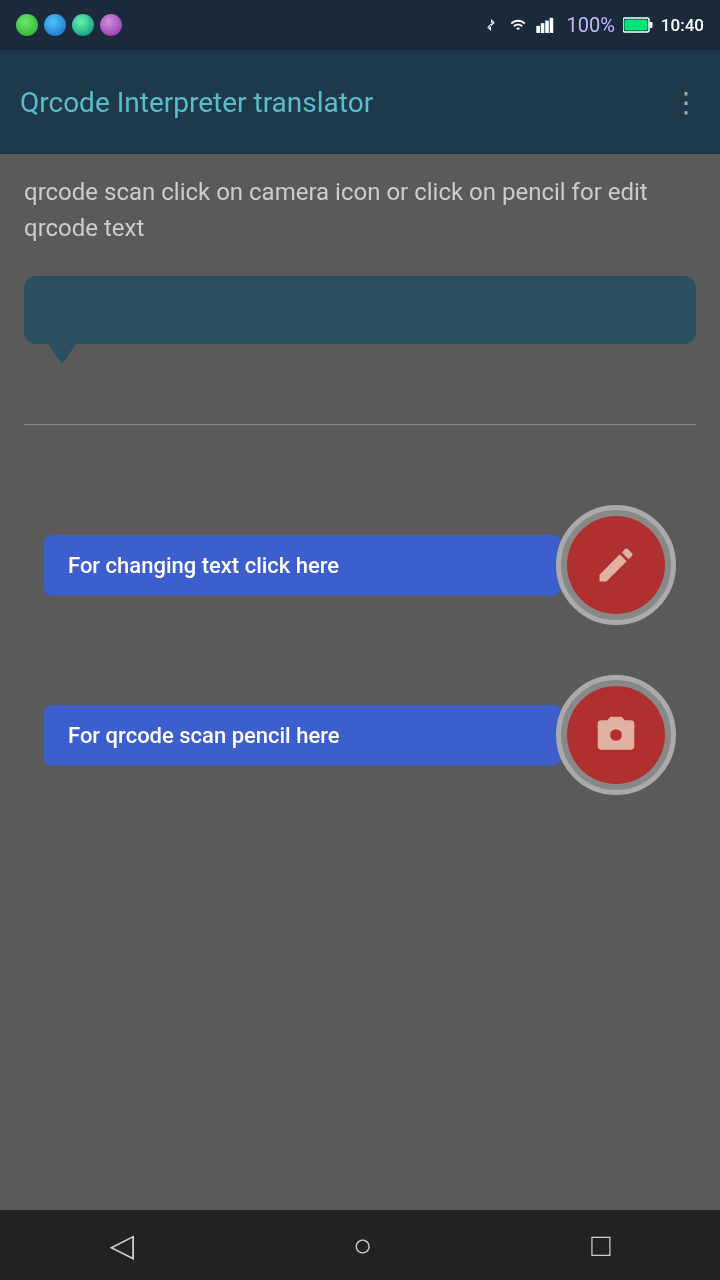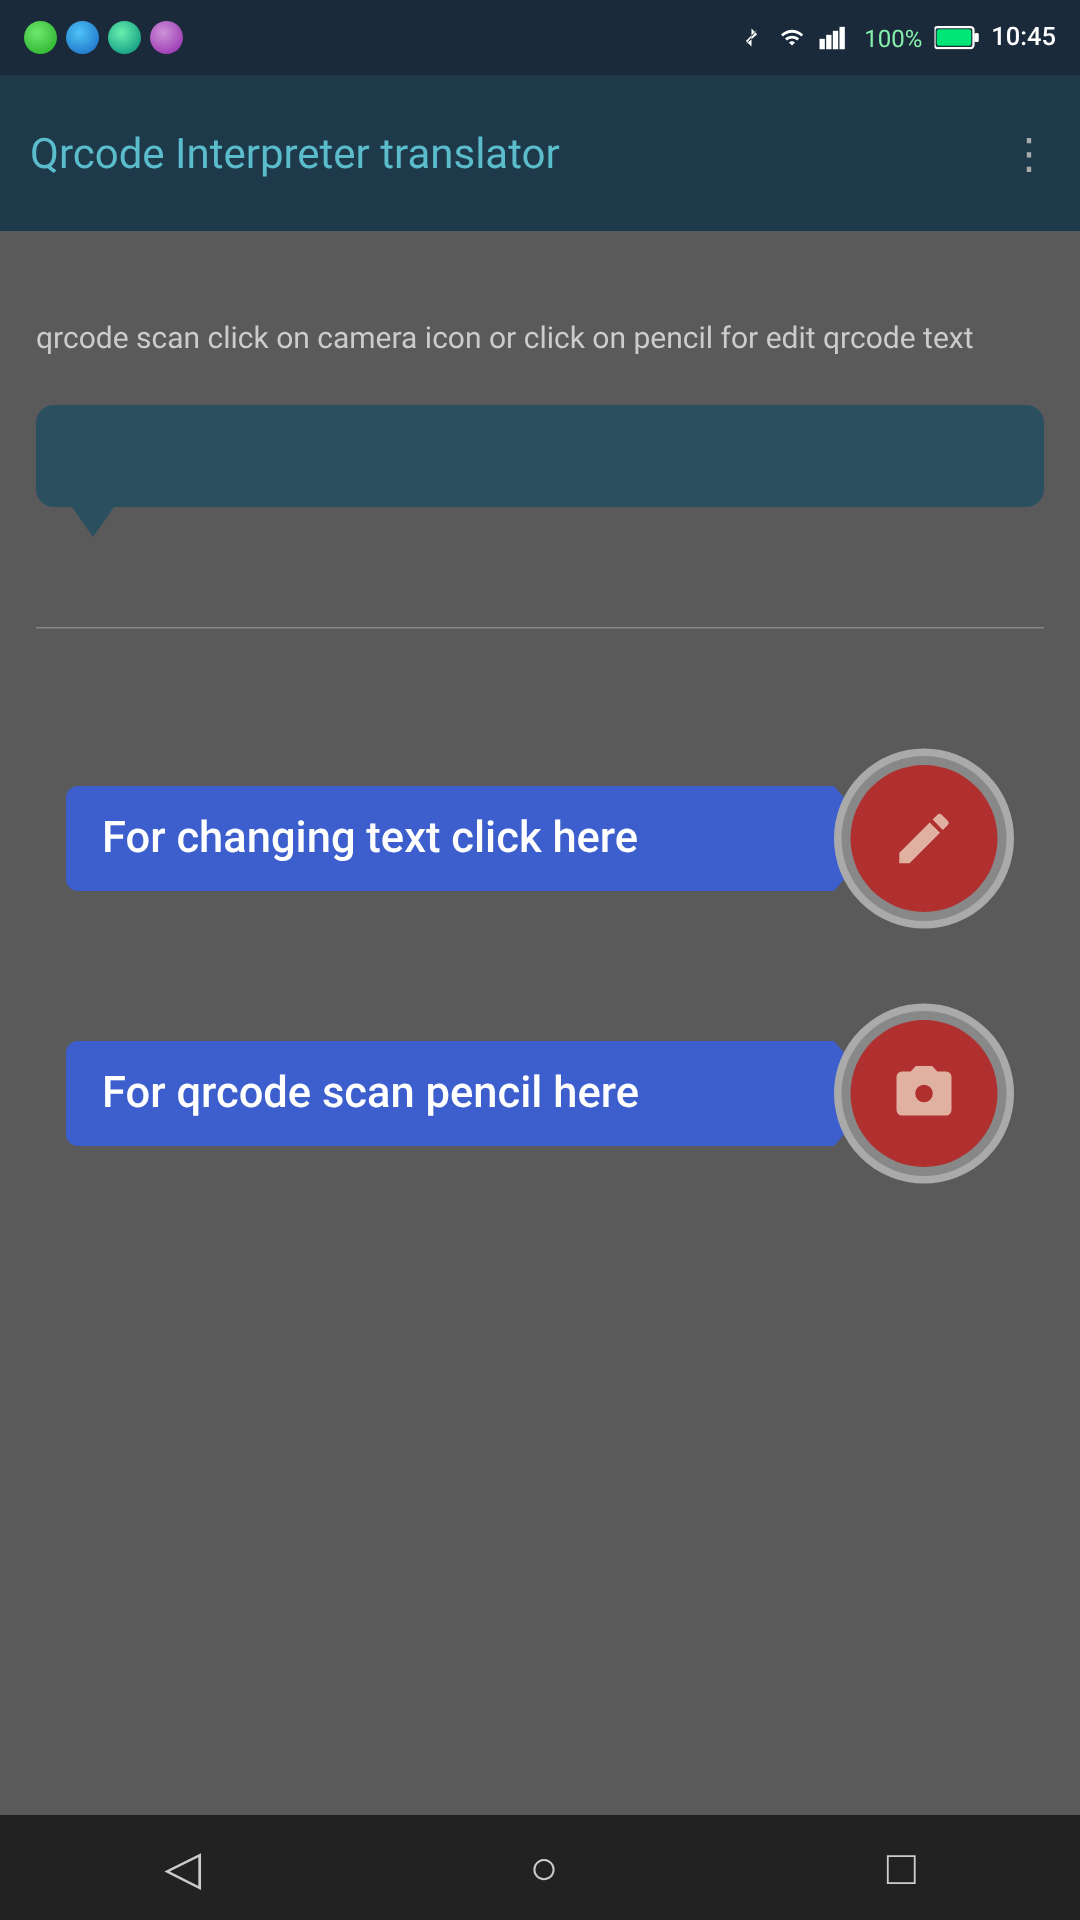--- a/index.html
+++ b/index.html
@@ -43,21 +43,21 @@
     .icon-purple { background: radial-gradient(circle at 40% 35%, #ce93d8, #8e24aa); }
 
     .status-bar-right {
       display: flex;
       align-items: center;
       gap: 8px;
       color: white;
       font-size: 15px;
     }
 
-    .battery-text { font-size: 16px; color: #86efac; }
+    .battery-text { font-size: 20px; color: #c4b5fd; }
 
     
     .app-bar {
       width: 720px;
       height: 104px;
       background-color: #1e3a4a;
       display: flex;
       align-items: center;
       justify-content: space-between;
       padding: 0 20px;
@@ -77,24 +77,23 @@
 
     
     .main-content {
       background-color: #5a5a5a;
       padding: 20px 24px;
       flex: 1;
     }
 
     .instruction-text {
       color: #cccccc;
-      font-size: 20px;
+      font-size: 24px;
       line-height: 1.5;
       margin-bottom: 30px;
-      margin-top: 36px;
     }
 
     
     .speech-bubble-container {
       margin: 20px 0 0 0;
       position: relative;
     }
 
     .speech-bubble {
       background-color: #2a5060;
@@ -132,21 +131,21 @@
       align-items: center;
       justify-content: flex-end;
       position: relative;
     }
 
     .fab-label {
       position: absolute;
       left: 0;
       background-color: #3d5fce;
       color: white;
-      font-size: 29px;
+      font-size: 22px;
       font-weight: 500;
       padding: 18px 60px 18px 24px;
       border-radius: 8px;
       clip-path: polygon(0 0, calc(100% - 30px) 0, 100% 50%, calc(100% - 30px) 100%, 0 100%);
       white-space: nowrap;
       right: 90px;
       left: 0;
       text-align: left;
       z-index: 1;
     }
@@ -225,21 +224,21 @@
       <rect x="10" y="4" width="4" height="14"></rect>
       <rect x="15" y="1" width="4" height="17"></rect>
     </svg>
     <span class="battery-text">100%</span>
 
     <svg width="30" height="16" viewBox="0 0 30 16" fill="none">
       <rect x="0" y="1" width="26" height="14" rx="2" stroke="white" stroke-width="1.5"></rect>
       <rect x="26.5" y="5" width="3" height="6" rx="1" fill="white"></rect>
       <rect x="1.5" y="2.5" width="23" height="11" rx="1.5" fill="#00e676"></rect>
     </svg>
-    <span style="color:white;font-size:17px;font-weight:500;">10:45</span>
+    <span style="color:white;font-size:17px;font-weight:500;">10:40</span>
   </div>
 </div>
 
 <div class="app-bar">
   <span class="app-title">Qrcode Interpreter translator</span>
   <span class="more-icon">⋮</span>
 </div>
 
 <div class="main-content">
   <p class="instruction-text">qrcode scan click on camera icon or click on pencil for edit qrcode text</p>

